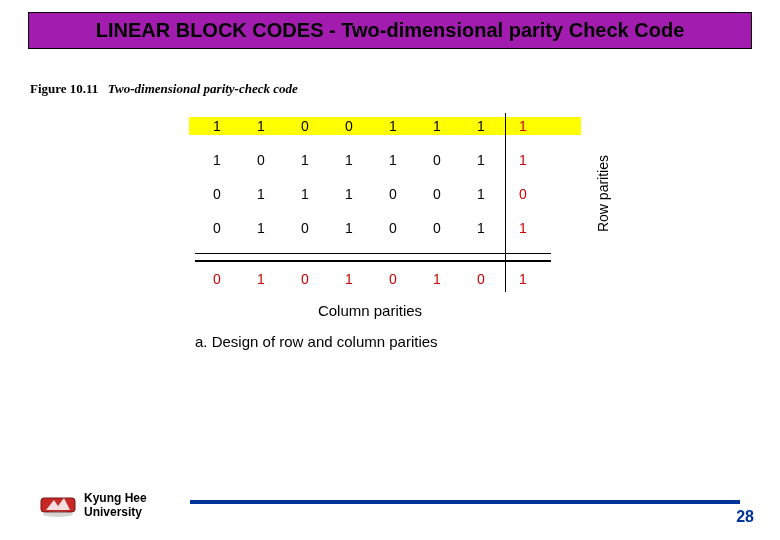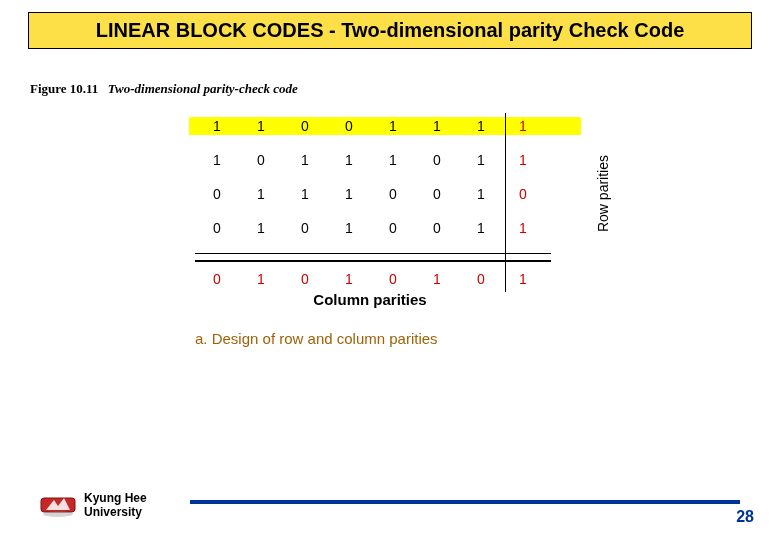--- a/index.html
+++ b/index.html
@@ -6,21 +6,21 @@
   body {
     width: 780px;
     height: 540px;
     background: #ffffff;
     font-family: Arial, Helvetica, sans-serif;
     position: relative;
     overflow: hidden;
   }
   .title-bar {
     margin: 12px 28px 0 28px;
-    background: #fde047;
+    background: #a21caf;
     border: 1px solid #000;
     padding: 6px 10px;
     font-weight: bold;
     font-size: 20px;
     color: #000;
     text-align: center;
   }
   .figure-label {
     margin: 32px 0 0 30px;
     font-family: "Times New Roman", Times, serif;
@@ -100,29 +100,28 @@
     transform: rotate(-90deg);
     transform-origin: right top;
     font-size: 14px;
     color: #000;
     white-space: nowrap;
   }
   .col-parities-label {
     text-align: center;
     font-size: 15px;
     color: #000;
-    margin-top: 1px;
+    margin-top: 12px;
     margin-left: -40px;
-    font-weight: bold;
   }
   .caption-a {
     text-align: left;
     font-size: 15px;
-    color: #a16207;
-    margin-top: 22px;
+    color: #000000;
+    margin-top: 14px;
     margin-left: 20px;
   }
 
   .footer {
     position: absolute;
     left: 0; right: 0; bottom: 14px;
     height: 46px;
   }
   .logo {
     position: absolute;

